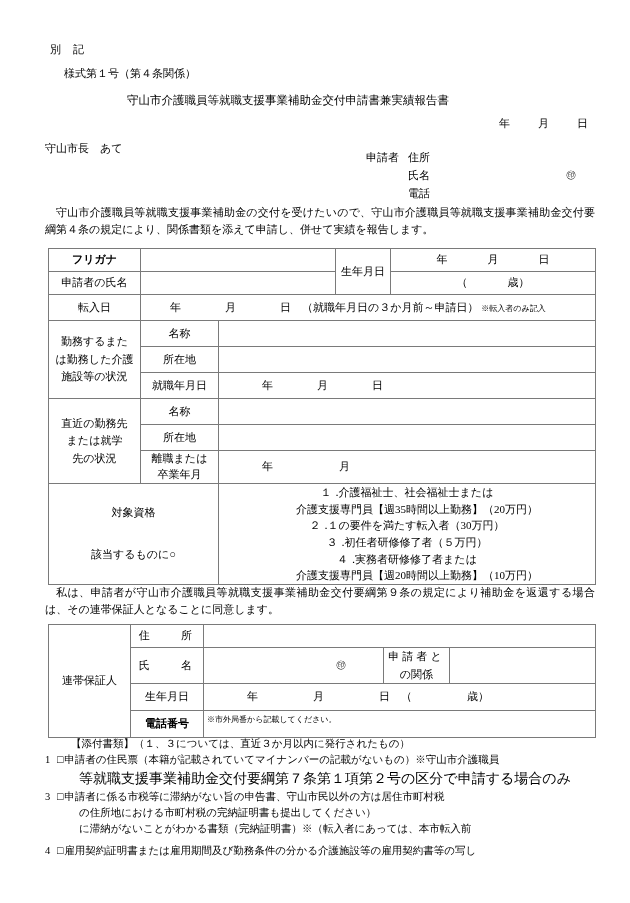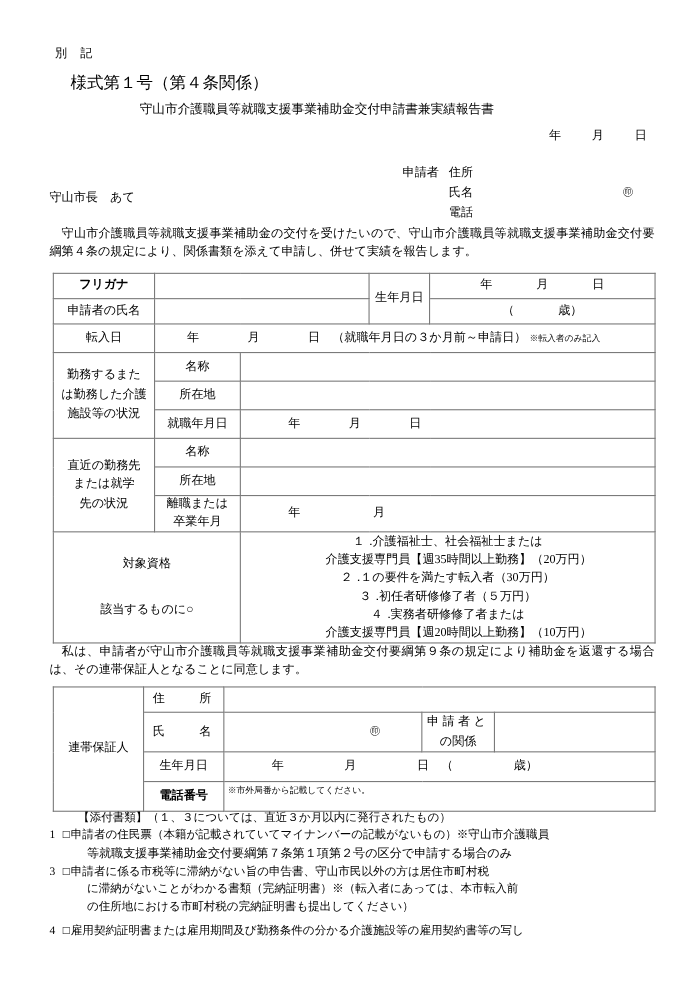--- a/index.html
+++ b/index.html
@@ -29,21 +29,21 @@
   .hdr-betsuki {
     position: absolute;
     left: 50px; top: 42px;
     font-size: 11px;
     letter-spacing: 0.5px;
   }
 
   .hdr-youshiki {
     position: absolute;
     left: 64px; top: 66px;
-    font-size: 15px;
+    font-size: 11px;
   }
 
   .hdr-title {
     position: absolute;
     left: 0; top: 92px;
     width: 552px;
     text-align: center;
     font-size: 11.5px;
     padding-left: 24px;
     box-sizing: border-box;
@@ -57,21 +57,20 @@
     padding-right: 42px;
     box-sizing: border-box;
     font-size: 11px;
   }
   .hdr-date .g { display:inline-block; width:28px; }
 
   .hdr-mayor {
     position: absolute;
     left: 45px; top: 141px;
     font-size: 11px;
-    margin-top: 32px;
   }
 
   
   .applicant {
     position: absolute;
     left: 366px; top: 150px;
     font-size: 11px;
   }
   .applicant .row { height: 18px; white-space: nowrap; position: relative; }
   .applicant .lbl-applicant { display:inline-block; width:42px; }
@@ -148,21 +147,21 @@
     left: 45px; top: 736px;
     width: 565px;
     font-size: 10.5px;
     line-height: 1.52;
   }
   .attach .ahead { margin-left: 26px; }
   .attach .aline { white-space: nowrap; }
   .attach .anum { display:inline-block; width: 12px; }
   .attach .box { display:inline-block; margin-right: 1px; }
   .attach .cont { padding-left: 34px; }
-  .attach .small { font-size: 11px; }
+  .attach .small { font-size: 14px; }
 </style>
 </head>
 <body>
 
 <div class="page">
 
   <div class="hdr-betsuki">別　記</div>
   <div class="hdr-youshiki">様式第１号（第４条関係）</div>
   <div class="hdr-title">守山市介護職員等就職支援事業補助金交付申請書兼実績報告書</div>
 
@@ -326,21 +325,21 @@
 
     <div class="aline">
       <span class="anum">1</span><span class="box">□</span><span>申請者の住民票（本籍が記載されていてマイナンバーの記載がないもの）※守山市介護職員</span>
     </div>
     <div class="aline cont"><span class="small">等就職支援事業補助金交付要綱第７条第１項第２号の区分で申請する場合のみ</span></div>
 
 
     <div class="aline">
       <span class="anum">3</span><span class="box">□</span><span>申請者に係る市税等に滞納がない旨の申告書、守山市民以外の方は居住市町村税</span>
     </div>
+    <div class="aline cont"><span>の住所地における市町村税の完納証明書も提出してください）</span></div>
     <div class="aline cont"><span>に滞納がないことがわかる書類（完納証明書）※（転入者にあっては、本市転入前</span></div>
-    <div class="aline cont"><span>の住所地における市町村税の完納証明書も提出してください）</span></div>
 
     <div class="aline" style="margin-top:6px;">
       <span class="anum">4</span><span class="box">□</span><span>雇用契約証明書または雇用期間及び勤務条件の分かる介護施設等の雇用契約書等の写し</span>
     </div>
   </div>
 
 </div>
 
 </body></html>

